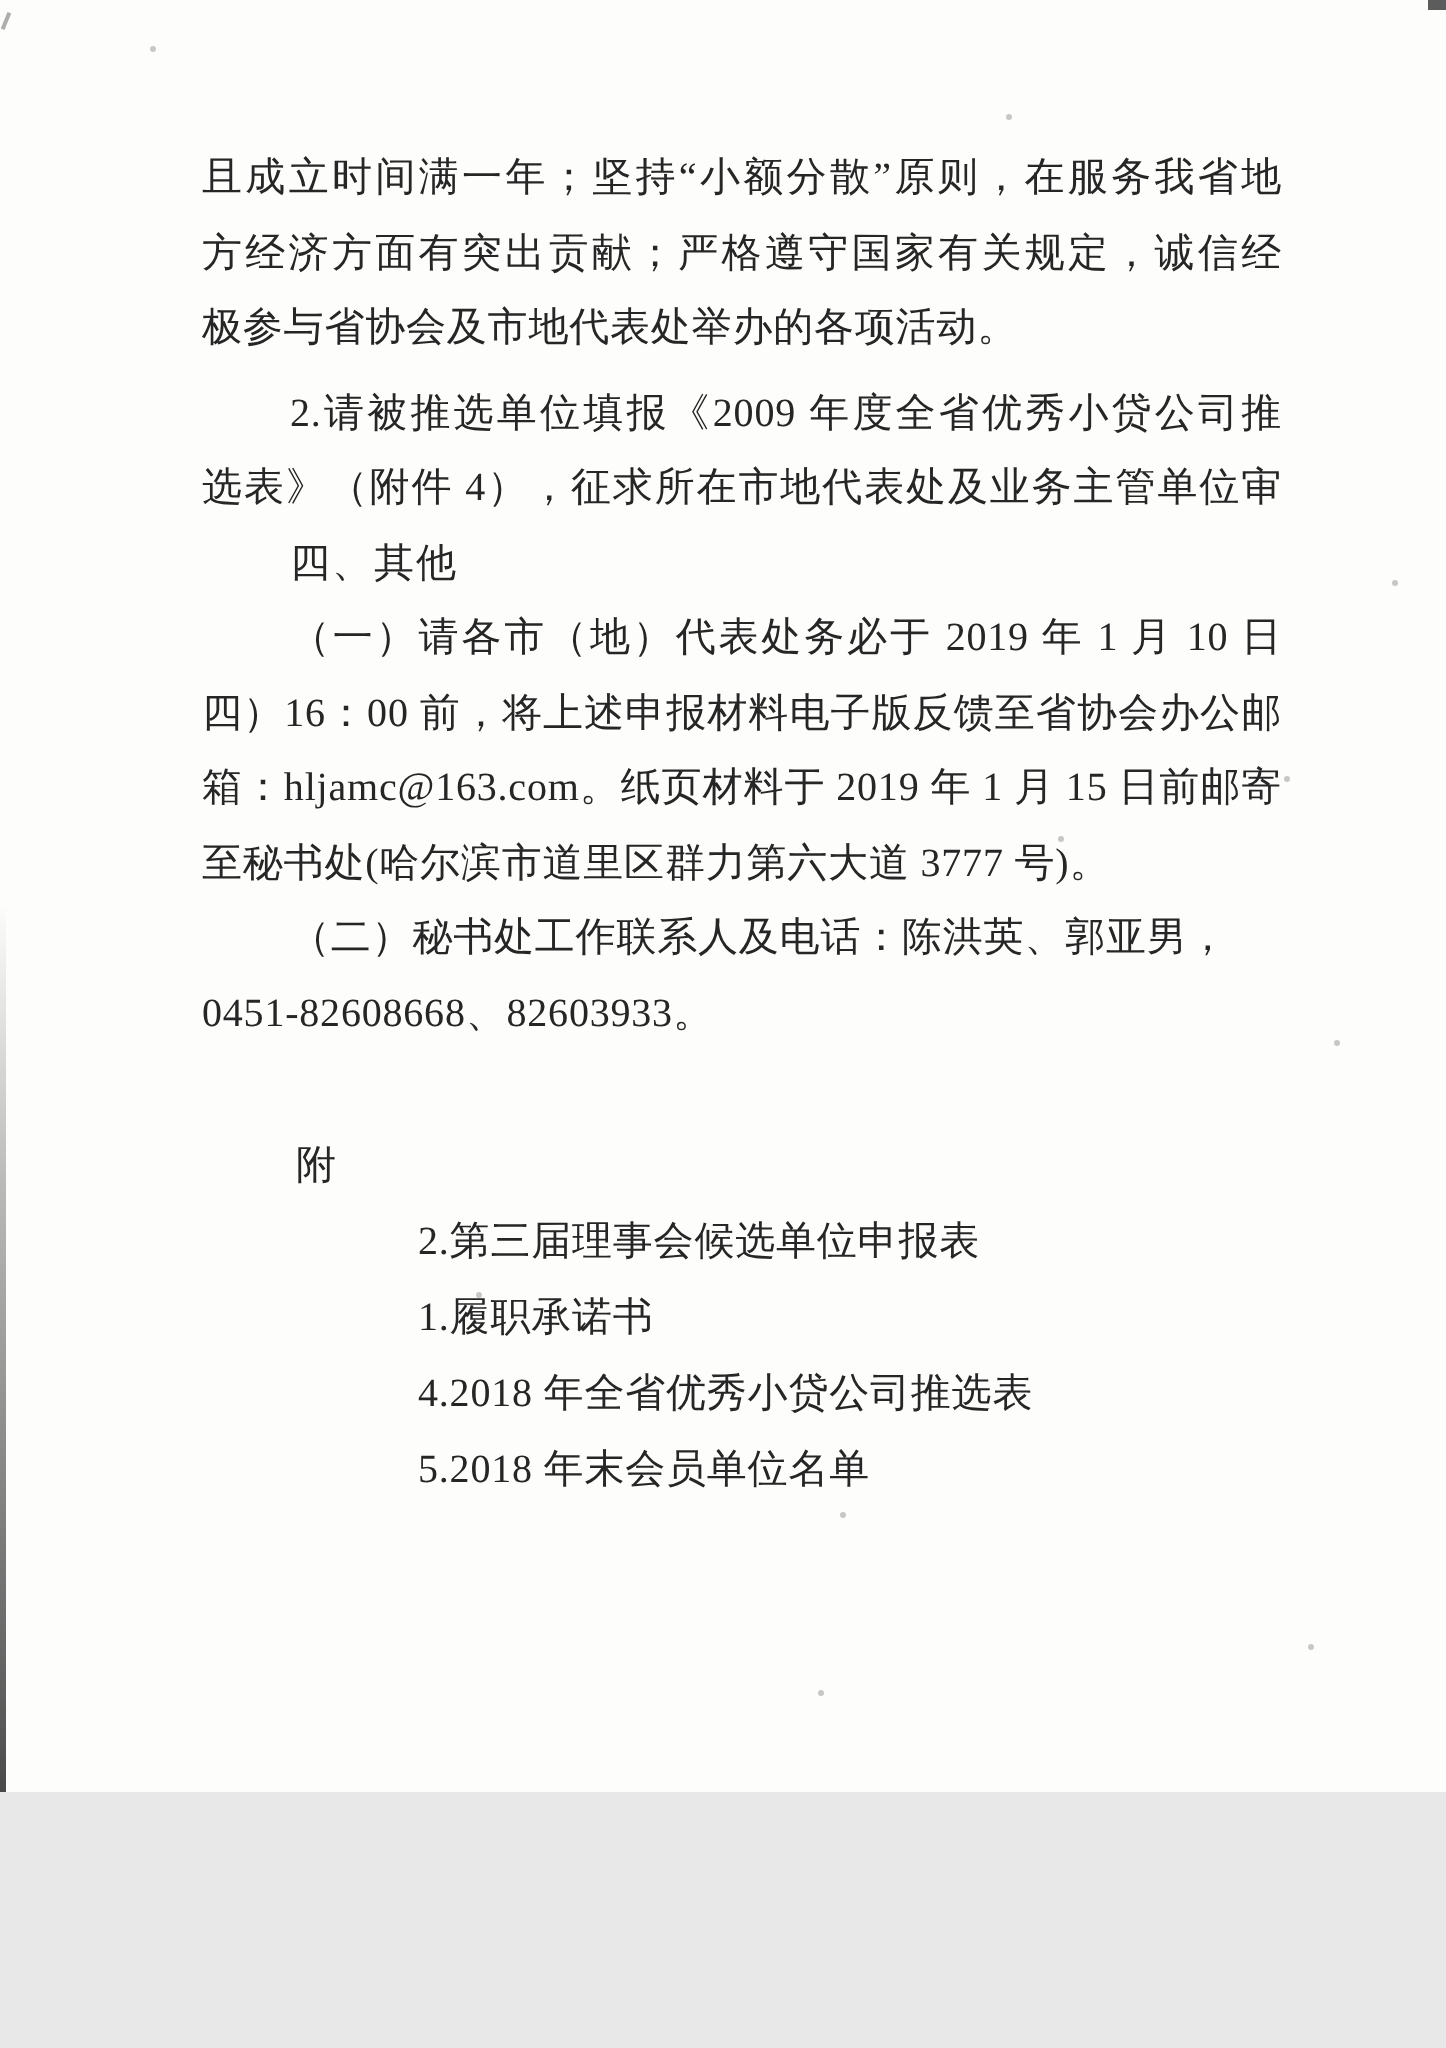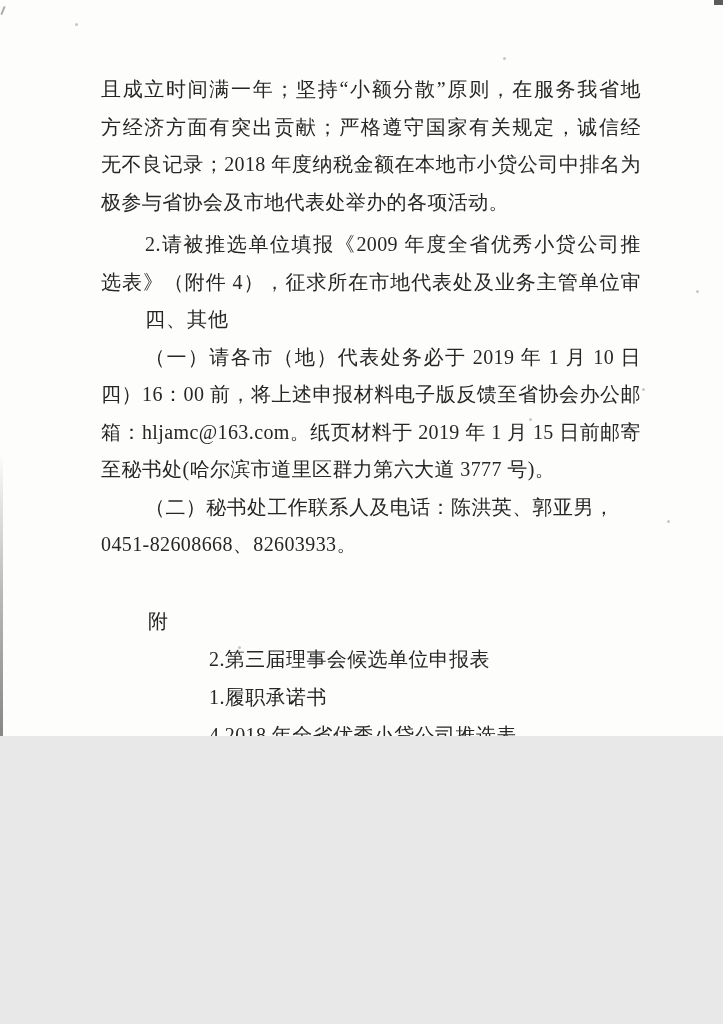--- a/index.html
+++ b/index.html
@@ -3,21 +3,21 @@
 <meta charset="utf-8">
 <style>
   html, body {
     margin: 0;
     padding: 0;
     background: #e8e8e8;
   }
   .page {
     position: relative;
     width: 723px;
-    height: 736px;
+    height: 896px;
     margin: 0 auto;
     background: #fdfdfc;
     overflow: hidden;
     font-family: "Liberation Serif", "DejaVu Serif", serif;
     color: #262626;
   }
   .textblock {
     position: absolute;
     left: 101px;
     top: 71px;
@@ -101,21 +101,20 @@
 </head>
 <body>
 
 <div class="page">
 
   <div class="textblock">
 
     <div>
       <div class="line fill">且成立时间满一年；坚持“小额分散”原则，在服务我省地</div>
       <div class="line fill">方经济方面有突出贡献；严格遵守国家有关规定，诚信经营，</div>
-      <div class="line fill">无不良记录；2018 年度纳税金额在本地市小贷公司中排名为</div>
       <div class="line">极参与省协会及市地代表处举办的各项活动。</div>
     </div>
 
     <div>
       <div class="line fill indent gap-before">2.请被推选单位填报《2009 年度全省优秀小贷公司推</div>
       <div class="line fill">选表》（附件 4），征求所在市地代表处及业务主管单位审核</div>
     </div>
 
     <div class="line heading indent">四、其他</div>
 

